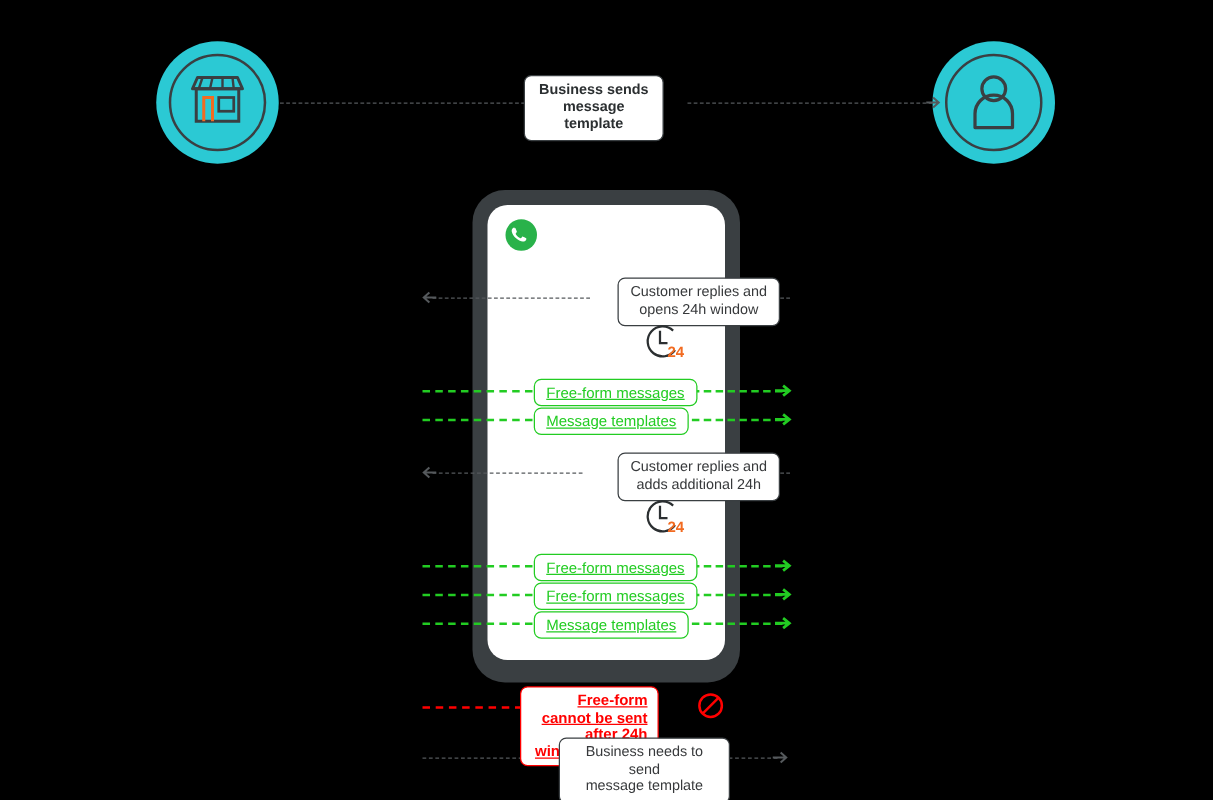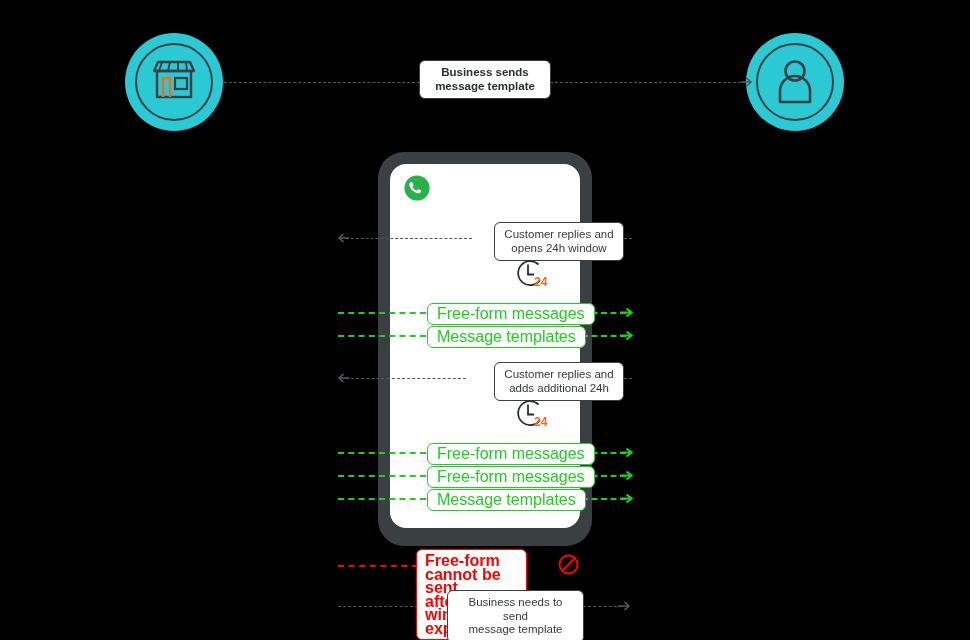--- a/index.html
+++ b/index.html
@@ -78,26 +78,27 @@
     font-weight: 700;
   }
   .label.soft { font-weight: 400; color: #37393b; margin-left: 30px; }
 
   .pill {
     position: absolute;
     background: #ffffff;
     border: 1.8px solid #22CC22;
     border-radius: 6px;
     color: #22CC22;
-    font-size: 16px;
+    font-size: 12px;
     line-height: 14px;
-    text-align: left;
+    text-align: right;
     padding: 3px 9px;
     z-index: 7;
     white-space: nowrap;
+    text-decoration: underline;
   }
   .pill.danger {
     border-color: #FF0000;
     color: #FF0000;
     font-weight: 700;
     white-space: pre-line;
     line-height: 13.5px;
     padding: 4px 8px;
   }
 
@@ -127,21 +128,21 @@
   </div>
 
   <div class="endpoint" style="left:746px; top:33px;">
     <div class="ring"></div>
     <svg width="46" height="48" viewBox="0 0 46 48">
       <circle cx="23" cy="13" r="9.5" fill="none" stroke="#3A3F42" stroke-width="2.6"></circle>
       <path d="M8 44 V33 a15 15 0 0 1 30 0 V44 Z" fill="none" stroke="#3A3F42" stroke-width="2.6" stroke-linejoin="round"></path>
     </svg>
   </div>
 
-  <div class="label" style="left:419px; top:60px; width:132px;">Business sends
+  <div class="label" style="left:419px; top:60px; width:112px;">Business sends
 message template</div>
 
   <div class="phone-frame"></div>
   <div class="phone-screen"></div>
   <svg class="wa-logo" width="30" height="30" viewBox="0 0 30 30">
     <circle cx="15" cy="15" r="14" fill="#ffffff"></circle>
     <circle cx="15" cy="15" r="12.6" fill="#29B24A"></circle>
     <path d="M9.6 8.9c-.6 0-1.2.25-1.6.8-.5.65-.85 1.6-.5 2.95.4 1.55 1.45 3.2 2.85 4.6 1.95 1.95 4.35 2.9 5.9 2.95 1.1.05 2-.35 2.5-1 .35-.5.4-1.1.3-1.45-.05-.2-.2-.3-.4-.4-.35-.2-1.9-.95-2.2-1.05-.3-.1-.5-.1-.7.15-.2.25-.65.8-.8.95-.15.2-.3.2-.55.1-.3-.15-1.2-.45-2.25-1.4-.85-.75-1.4-1.65-1.55-1.95-.15-.3 0-.45.15-.6.15-.15.3-.35.45-.5.1-.15.15-.25.25-.45.1-.2.05-.35 0-.5-.05-.15-.65-1.6-.9-2.15-.2-.5-.45-.45-.65-.45h-.3z" fill="#ffffff"></path>
     <path d="M4.6 25.4l1.7-5.1" fill="none" stroke="#29B24A" stroke-width="0"></path>
   </svg>

